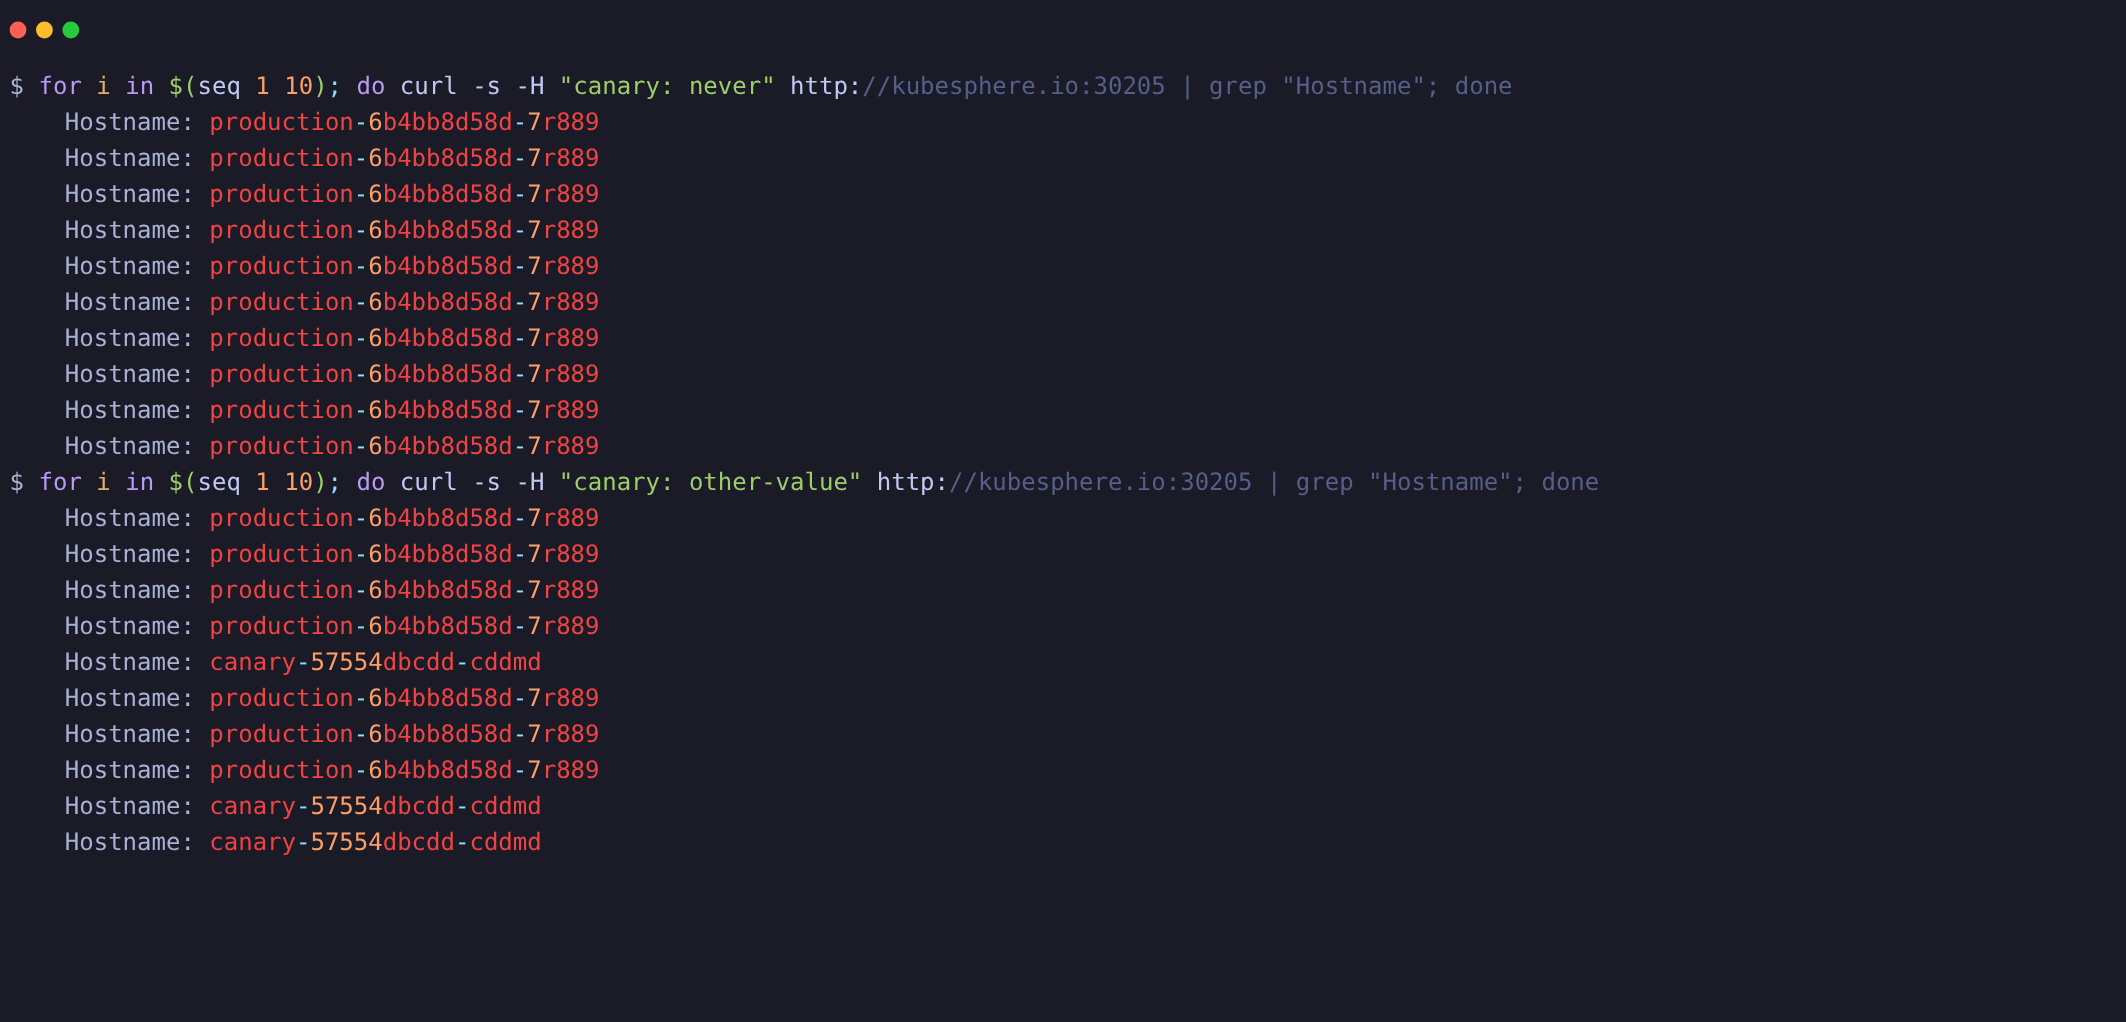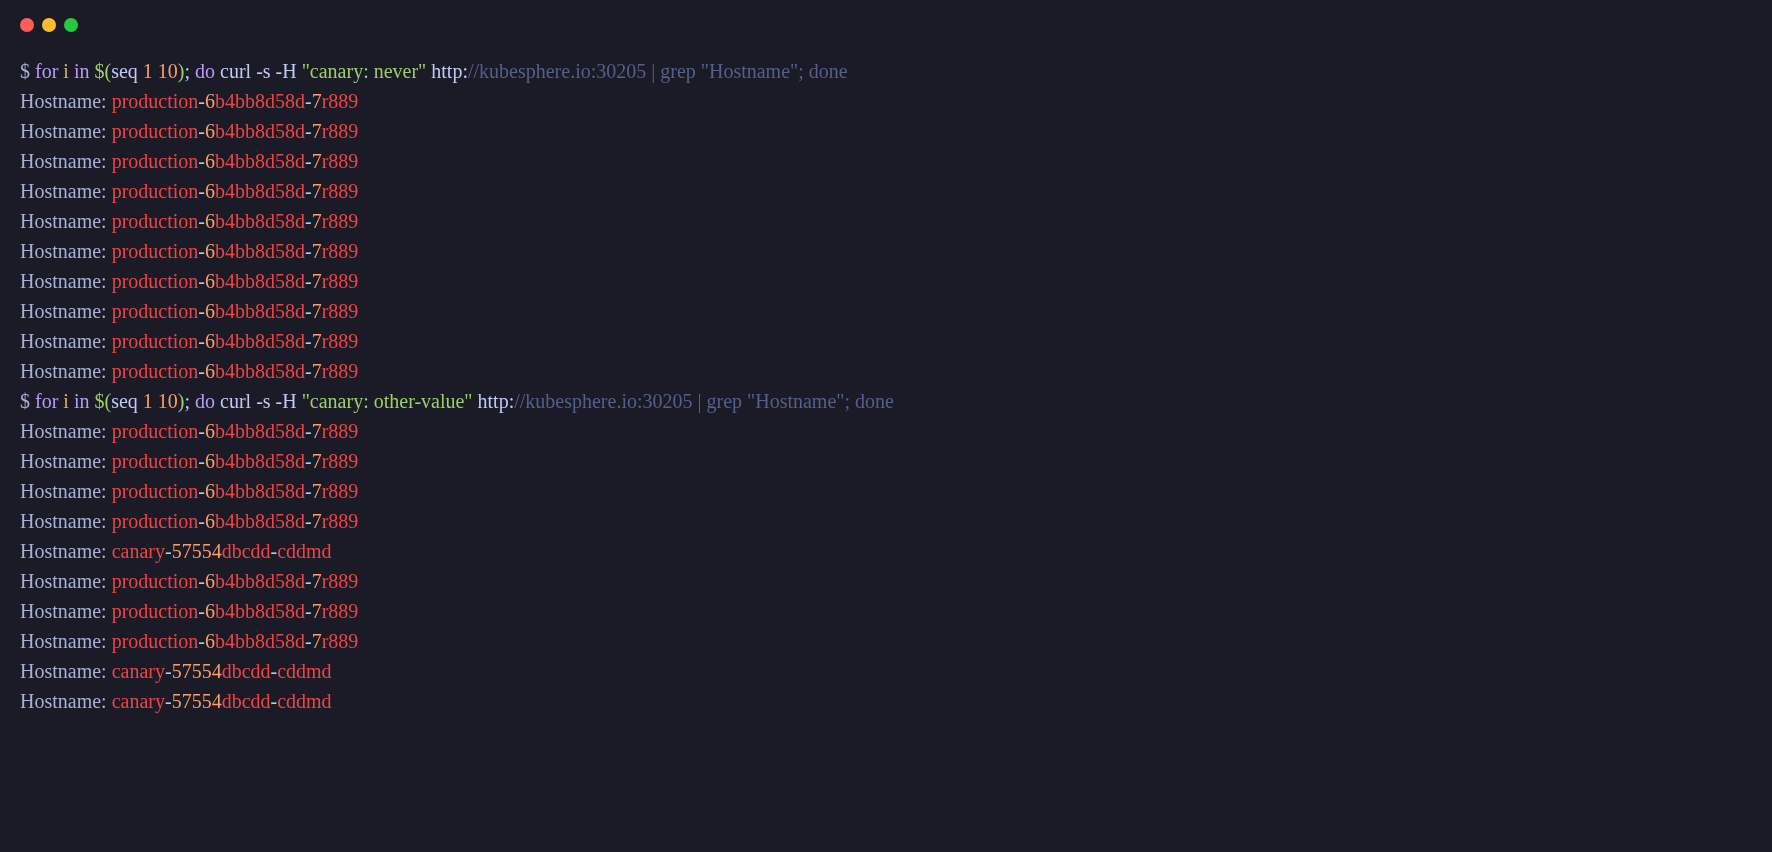--- a/index.html
+++ b/index.html
@@ -15,22 +15,21 @@
     color: #a9b1d6;
     width: 1772px;
     height: 852px;
     overflow: hidden;
   }
   .window {
     width: 100%;
     height: 100%;
     background: #1a1b26;
     border-radius: 10px;
-    padding: 18px 20px;
-    font-family: Liberation Serif, serif;
+    padding: 18px 8px;
   }
   .titlebar {
     display: flex;
     gap: 8px;
     margin-bottom: 24px;
   }
   .dot {
     width: 14px;
     height: 14px;
     border-radius: 50%;
@@ -51,21 +50,21 @@
   .kw-do { color: #bb9af7; }
   .var-i { color: #e0af68; }
   .dollar-paren { color: #9ece6a; }
   .cmd { color: #c0caf5; }
   .num { color: #ff9e64; }
   .semi { color: #89ddff; }
   .flag { color: #c0caf5; }
   .str { color: #9ece6a; }
   .http { color: #c0caf5; }
   .url-comment { color: #565f89; }
-  .out-label { color: #a9b1d6; }
+  .out-label { color: #a9b1d6; margin-left: 46px; }
   .out-name { color: #ef4444; }
   .out-num { color: #ff9e64; }
   .out-dash { color: #89ddff; }
 </style>
 </head>
 <body>
 
 <div class="window">
   <div class="titlebar">
     <div class="dot red"></div>

